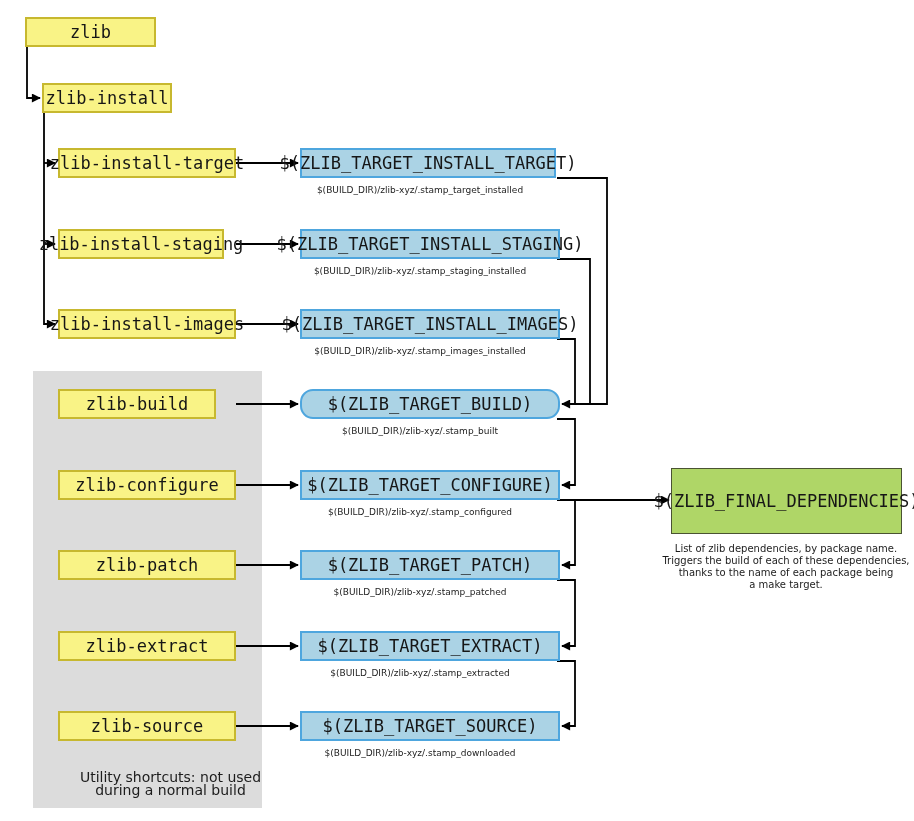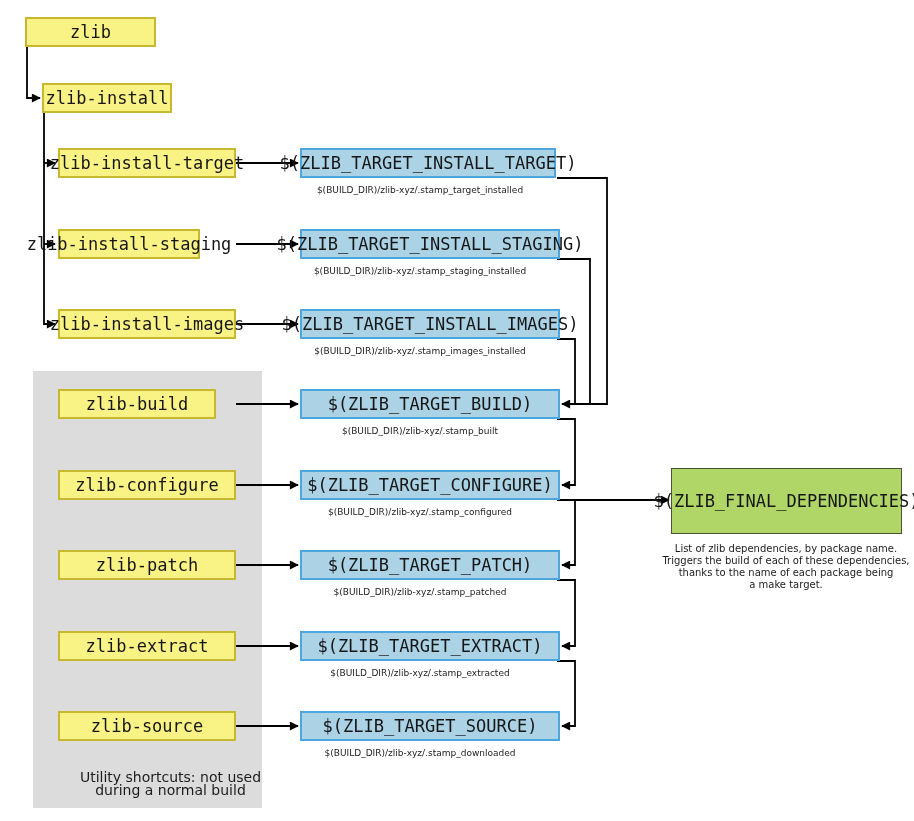--- a/index.html
+++ b/index.html
@@ -74,40 +74,40 @@
   </div>
 
   <div class="node shortcut" style="left:58px;top:148px;width:178px;">
     <span>zlib-install-target</span>
     </div>
   <div class="node rule" style="left:300px;top:148px;width:256px;">
     <span>$(ZLIB_TARGET_INSTALL_TARGET)</span>
     </div>
   <div class="stamp" style="top:185px;">$(BUILD_DIR)/zlib-xyz/.stamp_target_installed</div>
 
-  <div class="node shortcut" style="left:58px;top:229px;width:142px;">
+  <div class="node shortcut" style="left:58px;top:229px;width:166px;">
     <span>zlib-install-staging</span>
     </div>
   <div class="node rule" style="left:300px;top:229px;width:260px;">
     <span>$(ZLIB_TARGET_INSTALL_STAGING)</span>
     </div>
   <div class="stamp" style="top:266px;">$(BUILD_DIR)/zlib-xyz/.stamp_staging_installed</div>
 
   <div class="node shortcut" style="left:58px;top:309px;width:178px;">
     <span>zlib-install-images</span>
     </div>
   <div class="node rule" style="left:300px;top:309px;width:260px;">
     <span>$(ZLIB_TARGET_INSTALL_IMAGES)</span>
     </div>
   <div class="stamp" style="top:346px;">$(BUILD_DIR)/zlib-xyz/.stamp_images_installed</div>
 
   <div class="node shortcut" style="left:58px;top:389px;width:158px;">
     <span>zlib-build</span>
     </div>
-  <div class="node rule" style="left:300px;top:389px;width:260px;">
+  <div class="node rule" style="left:300px;top:389px;width:260px;border-radius:13px;">
     <span>$(ZLIB_TARGET_BUILD)</span>
     </div>
   <div class="stamp" style="top:426px;">$(BUILD_DIR)/zlib-xyz/.stamp_built</div>
 
   <div class="node shortcut" style="left:58px;top:470px;width:178px;">
     <span>zlib-configure</span>
     </div>
   <div class="node rule" style="left:300px;top:470px;width:260px;">
     <span>$(ZLIB_TARGET_CONFIGURE)</span>
     </div>

